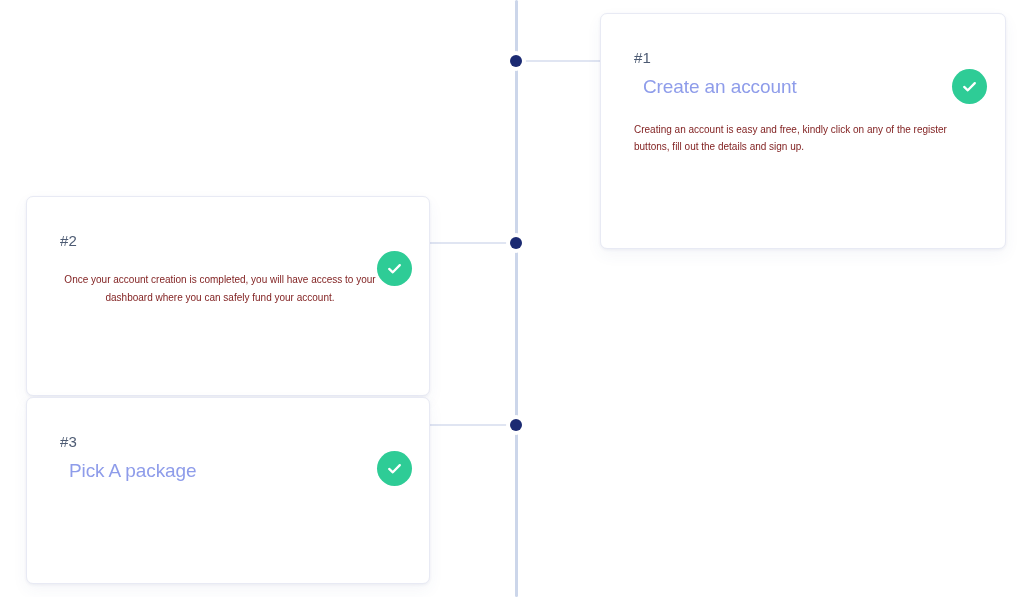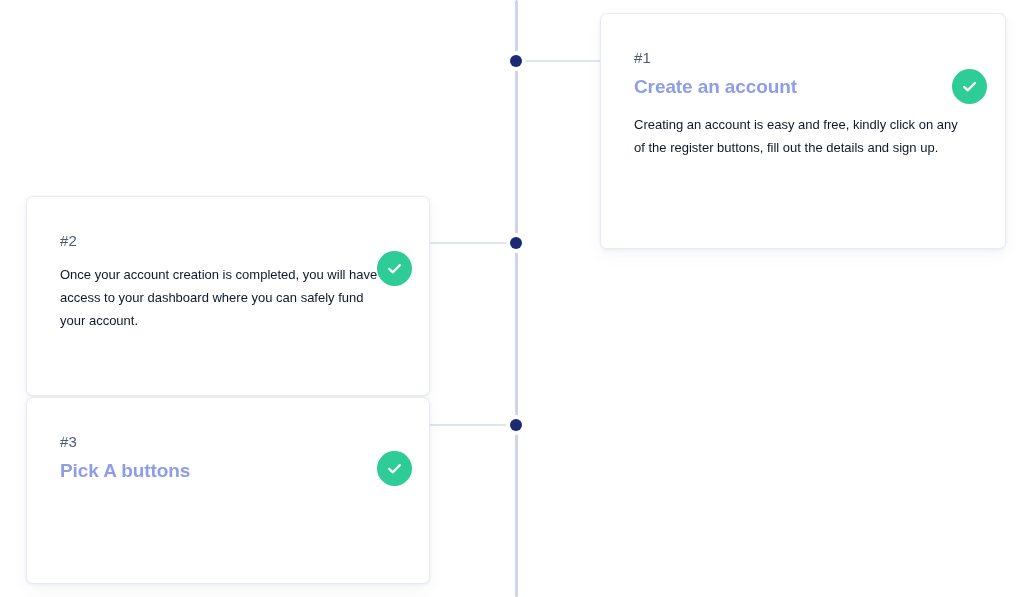--- a/index.html
+++ b/index.html
@@ -74,32 +74,32 @@
   .card-num {
     font-size: 15px;
     line-height: 1;
     color: #4d5b73;
     letter-spacing: 0.2px;
     margin: 0 0 11px 0;
   }
 
   .card-title {
     font-size: 19px;
-    font-weight: bold;
+    font-weight: normal;
     line-height: 1.15;
     color: #8e9cea;
-    margin: 0;
+    margin: 9px;
     letter-spacing: -0.1px;
   }
 
   .card-body {
-    font-size: 13px;
+    font-size: 10px;
     line-height: 1.75;
-    color: #0f172a;
-    margin: 16px 0 0 0;
+    color: #7f1d1d;
+    margin: 23px 0 0 0;
     max-width: 340px;
   }
 
   .badge {
     position: absolute;
     width: 35px;
     height: 35px;
     border-radius: 50%;
     background: #2ecc96;
     display: flex;
@@ -108,21 +108,21 @@
   }
   .badge svg { display: block; }
 
   
   #card-1 { left: 600px; top: 13px;  width: 406px; height: 236px; }
   #card-1 .badge { right: 18px; top: 55px; }
   #card-1 .card-body { max-width: 345px; }
 
   #card-2 { left: 26px;  top: 196px; width: 404px; height: 200px; z-index: 1; }
   #card-2 .badge { right: 17px; top: 54px; }
-  #card-2 .card-body { max-width: 320px; }
+  #card-2 .card-body { max-width: 320px; text-align: center; }
 
   #card-3 { left: 26px;  top: 397px; width: 404px; height: 187px; z-index: 2; }
   #card-3 .badge { right: 17px; top: 53px; }
   #card-3 .card-body { max-width: 334px; }
 </style>
 </head>
 <body>
 
 <div id="stage">
 
@@ -162,17 +162,17 @@
   </div>
 
   <div class="card" id="card-3">
     <div class="card-inner">
       <div class="badge">
         <svg width="17" height="17" viewBox="0 0 24 24" aria-hidden="true">
           <path d="M4.5 12.6 L9.6 17.4 L19.5 7.2" fill="none" stroke="#ffffff" stroke-width="3.2" stroke-linecap="round" stroke-linejoin="round"></path>
         </svg>
       </div>
       <p class="card-num">#3</p>
-      <h3 class="card-title">Pick A buttons</h3>
+      <h3 class="card-title">Pick A package</h3>
     </div>
   </div>
 
 </div>
 
 </body></html>

